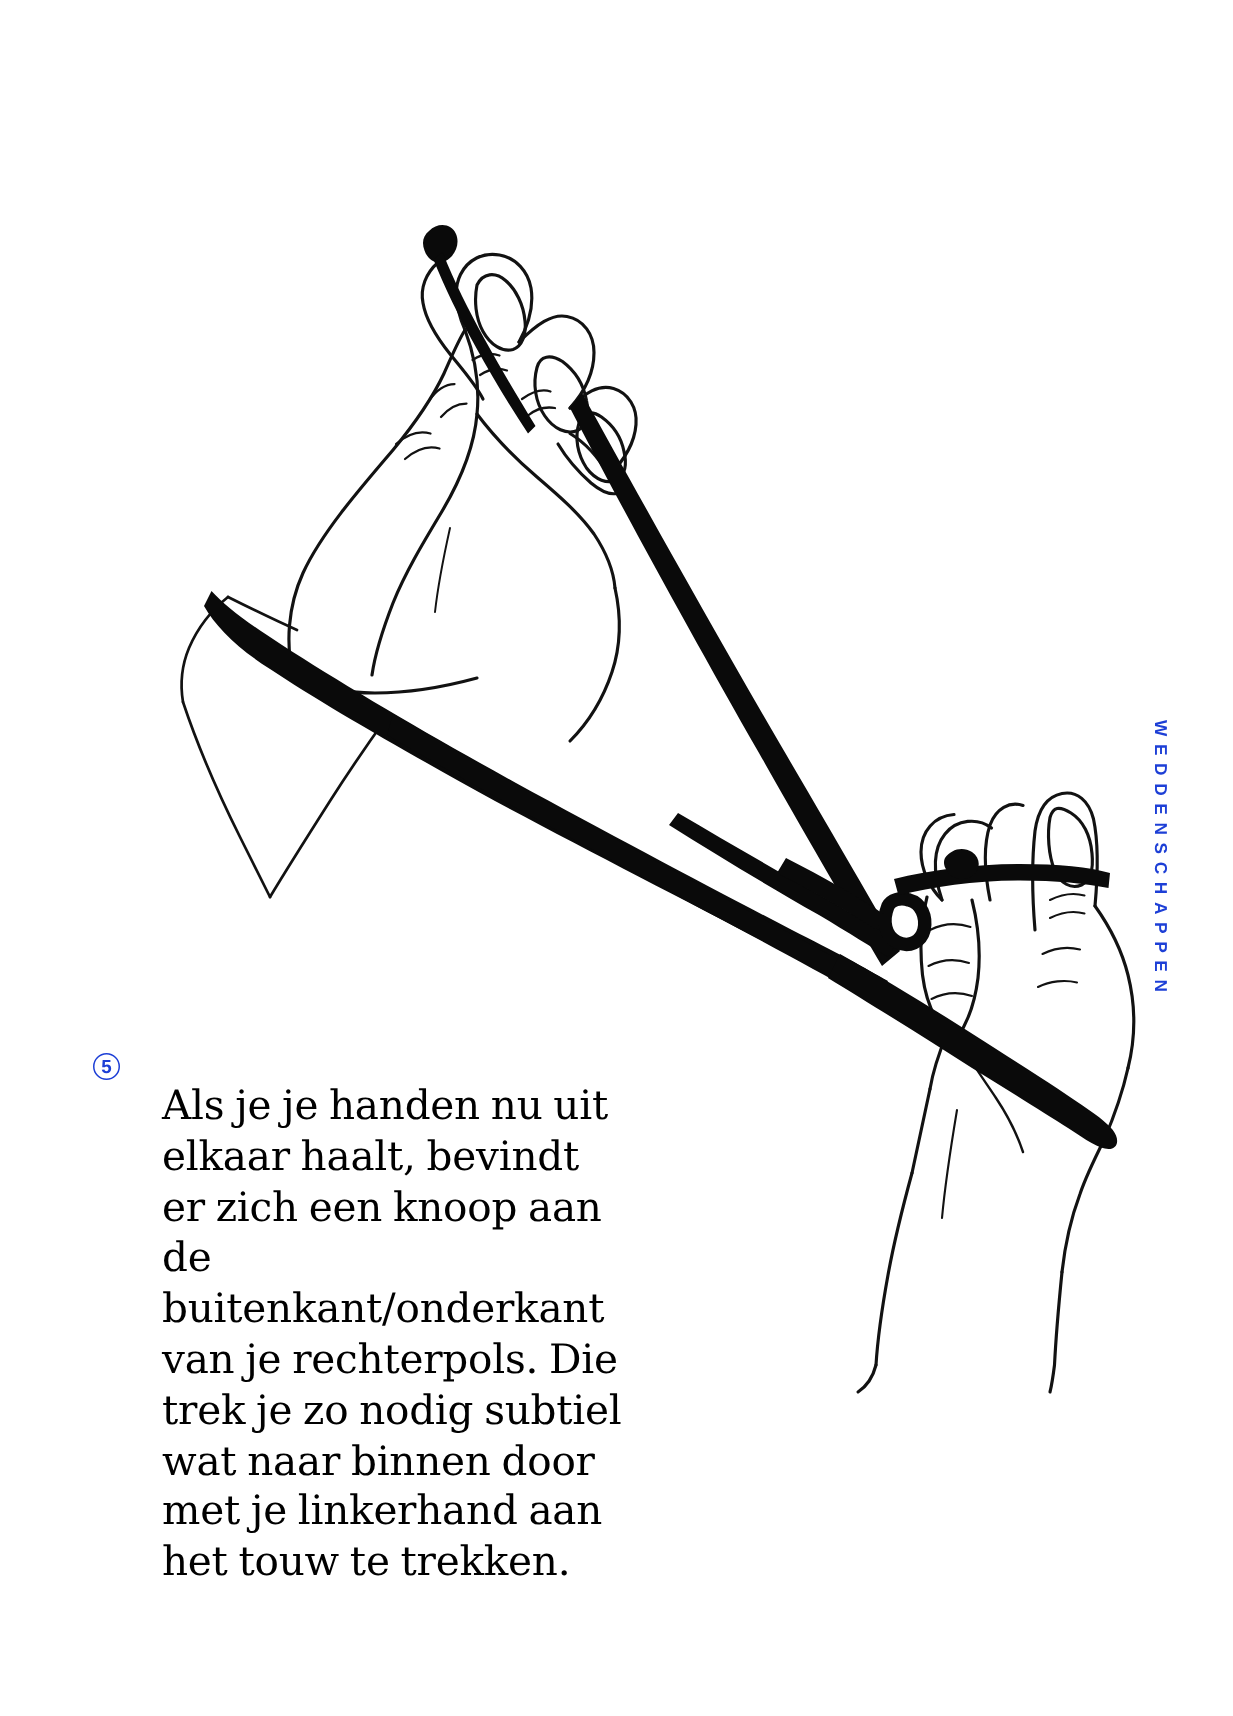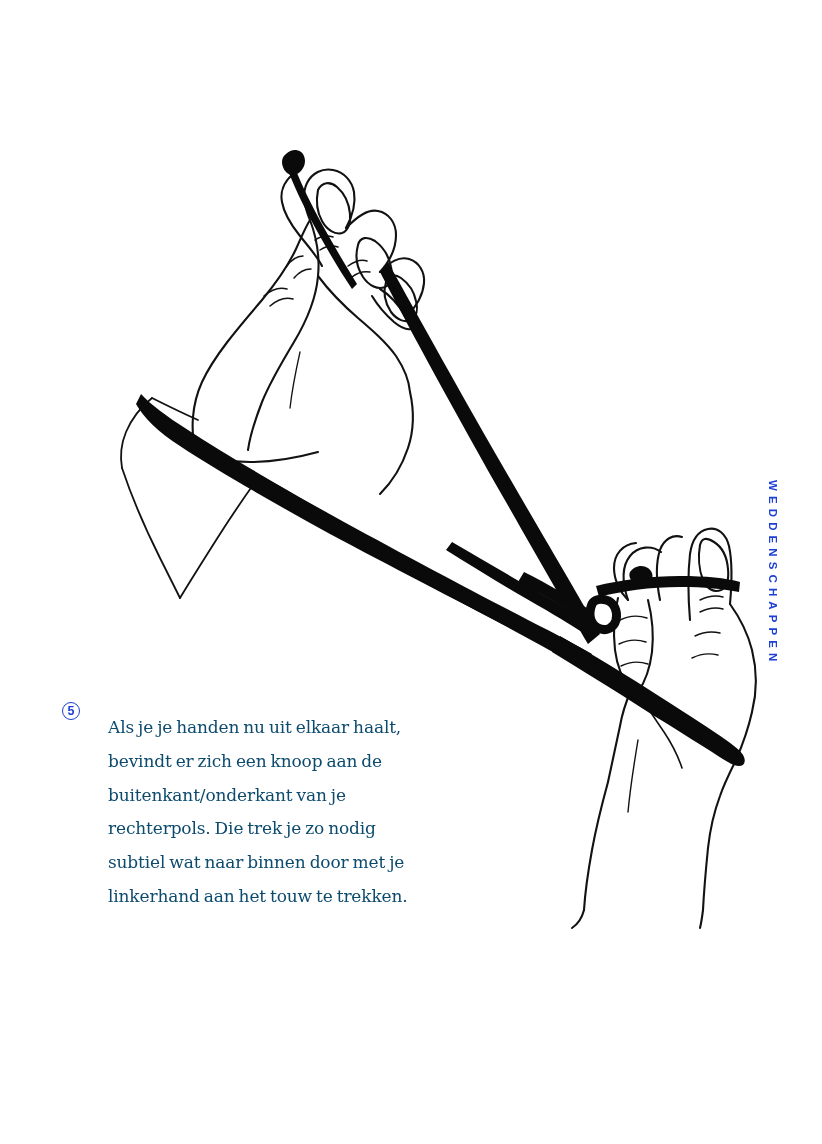--- a/index.html
+++ b/index.html
@@ -88,23 +88,23 @@
     text-align: center;
     font-family: "Liberation Sans", sans-serif;
     font-size: 12.5px;
     font-weight: bold;
     color: #1d3fd6;
   }
   #step-text {
     flex: 1 1 auto;
     margin-left: 22px;
     font-family: "DejaVu Serif", serif;
-    font-size: 17px;
+    font-size: 27px;
     line-height: 33.8px;
-    color: #0c4a6e;
+    color: #000000;
     letter-spacing: -0.15px;
     word-spacing: -1.2px;
   }
 </style>
 </head>
 <body>
 
 <div id="page">
 
   <svg id="illustration" viewBox="0 0 822 1144" xmlns="http://www.w3.org/2000/svg">

